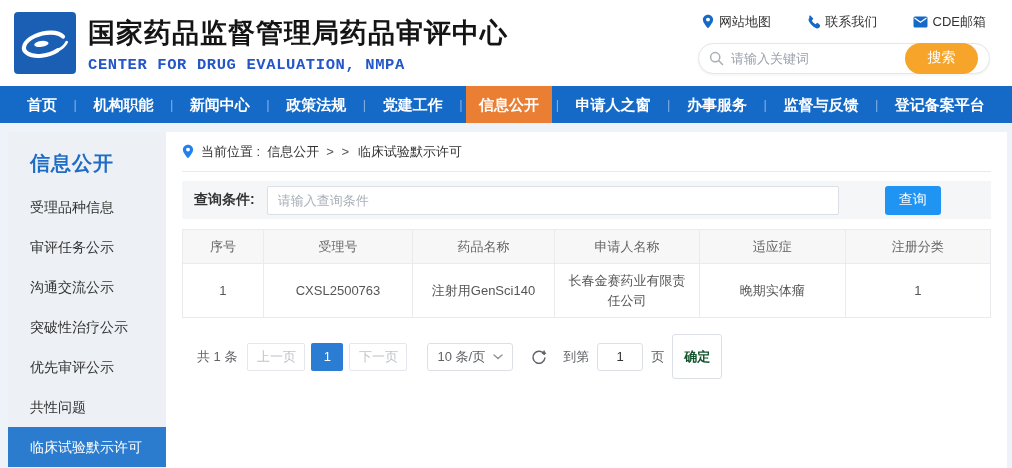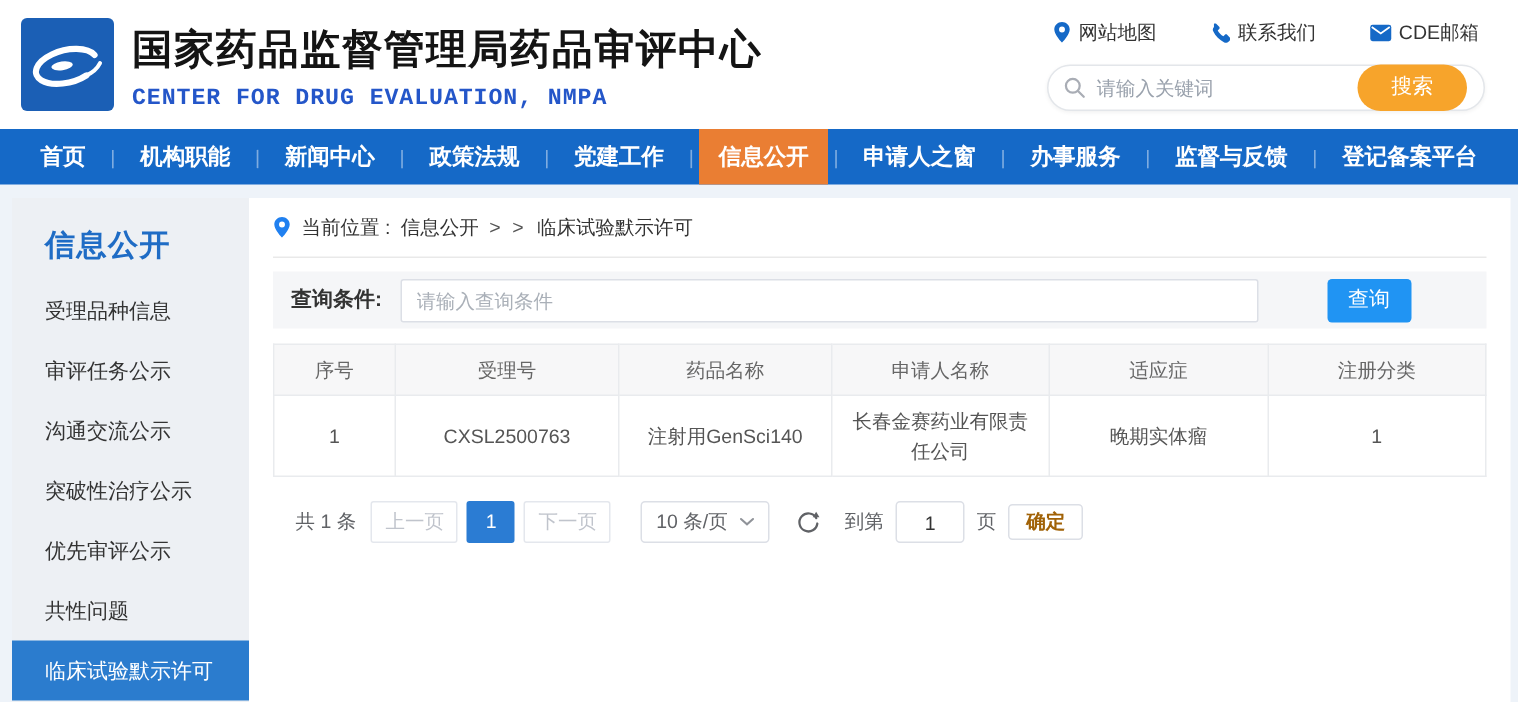--- a/index.html
+++ b/index.html
@@ -52,21 +52,21 @@
 
   .pagination { margin-top:16px; display:flex; align-items:center; font-size:13px; color:#606266; }
   .pg-total { margin-right:10px;margin-left:15px; }
   .pg-btn { min-width:58px; height:28px; line-height:26px; text-align:center; border:1px solid #e4e7ed; background:#fff; color:#c0c4cc; border-radius:2px; padding:0 8px; margin-right:6px; cursor:default; }
   .pg-page { min-width:32px; height:28px; line-height:28px; background:#2b7cd3; color:#fff; text-align:center; border-radius:2px; margin-right:6px; cursor:pointer; }
   .pg-size { height:28px; border:1px solid #dcdfe6; border-radius:3px; display:flex; align-items:center; padding:0 9px; gap:8px; margin-left:14px; cursor:pointer; background:#fff; }
   .pg-refresh { margin-left:18px; cursor:pointer; display:flex; align-items:center; }
   .pg-goto-label { margin-left:16px; }
   .pg-goto-input { width:46px; height:28px; border:1px solid #dcdfe6; border-radius:3px; text-align:center; font-size:13px; color:#333; margin:0 8px; outline:none; }
   .pg-unit { margin-right:8px; }
-  .pg-confirm { height:24px; border:1px solid #dcdfe6; border-radius:3px; background:#fff; padding:0 11px; font-size:13px; font-weight:bold; color:#a16207; cursor:pointer; font-family:inherit; }
+  .pg-confirm { height:45px; border:1px solid #dcdfe6; border-radius:3px; background:#fff; padding:0 11px; font-size:13px; font-weight:bold; color:#14532d; cursor:pointer; font-family:inherit; }
 </style>
 </head>
 <body>
 
 <div class="page">
 
   <div class="header">
     <div class="logo">
       <svg width="56" height="56" viewBox="0 0 62 62">
         <path d="M51 24 A 23 12 -14 1 0 45 39" fill="none" stroke="#ffffff" stroke-width="4.5" stroke-linecap="round"></path>

